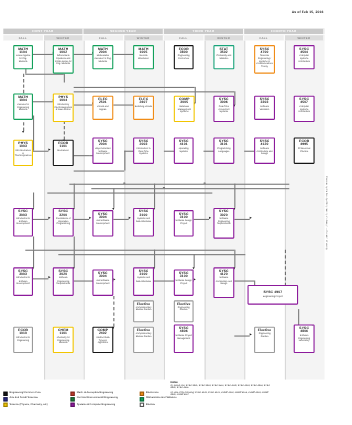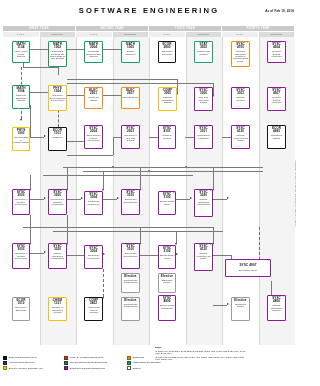--- a/index.html
+++ b/index.html
@@ -115,21 +115,20 @@
     position:absolute;right:1.5px;top:250px;width:90px;
     transform:rotate(90deg);transform-origin:right top;
     font-size:2.05px;color:#555;text-align:left;white-space:nowrap;
   }
 </style>
 </head>
 <body>
 
 <div id="sheet">
 
-  <div id="title">SOFTWARE ENGINEERING</div>
   <div id="asof">As of Feb 15, 2016</div>
 
   <div id="yearband">
     <div class="yearcell" style="left:0;width:73px;">FIRST YEAR</div>
     <div class="yearcell" style="left:73px;width:73px;">SECOND YEAR</div>
     <div class="yearcell" style="left:146px;width:73px;">THIRD YEAR</div>
     <div class="yearcell" style="left:219px;width:73px;">FOURTH YEAR</div>
   </div>
 
   <div id="termband">

